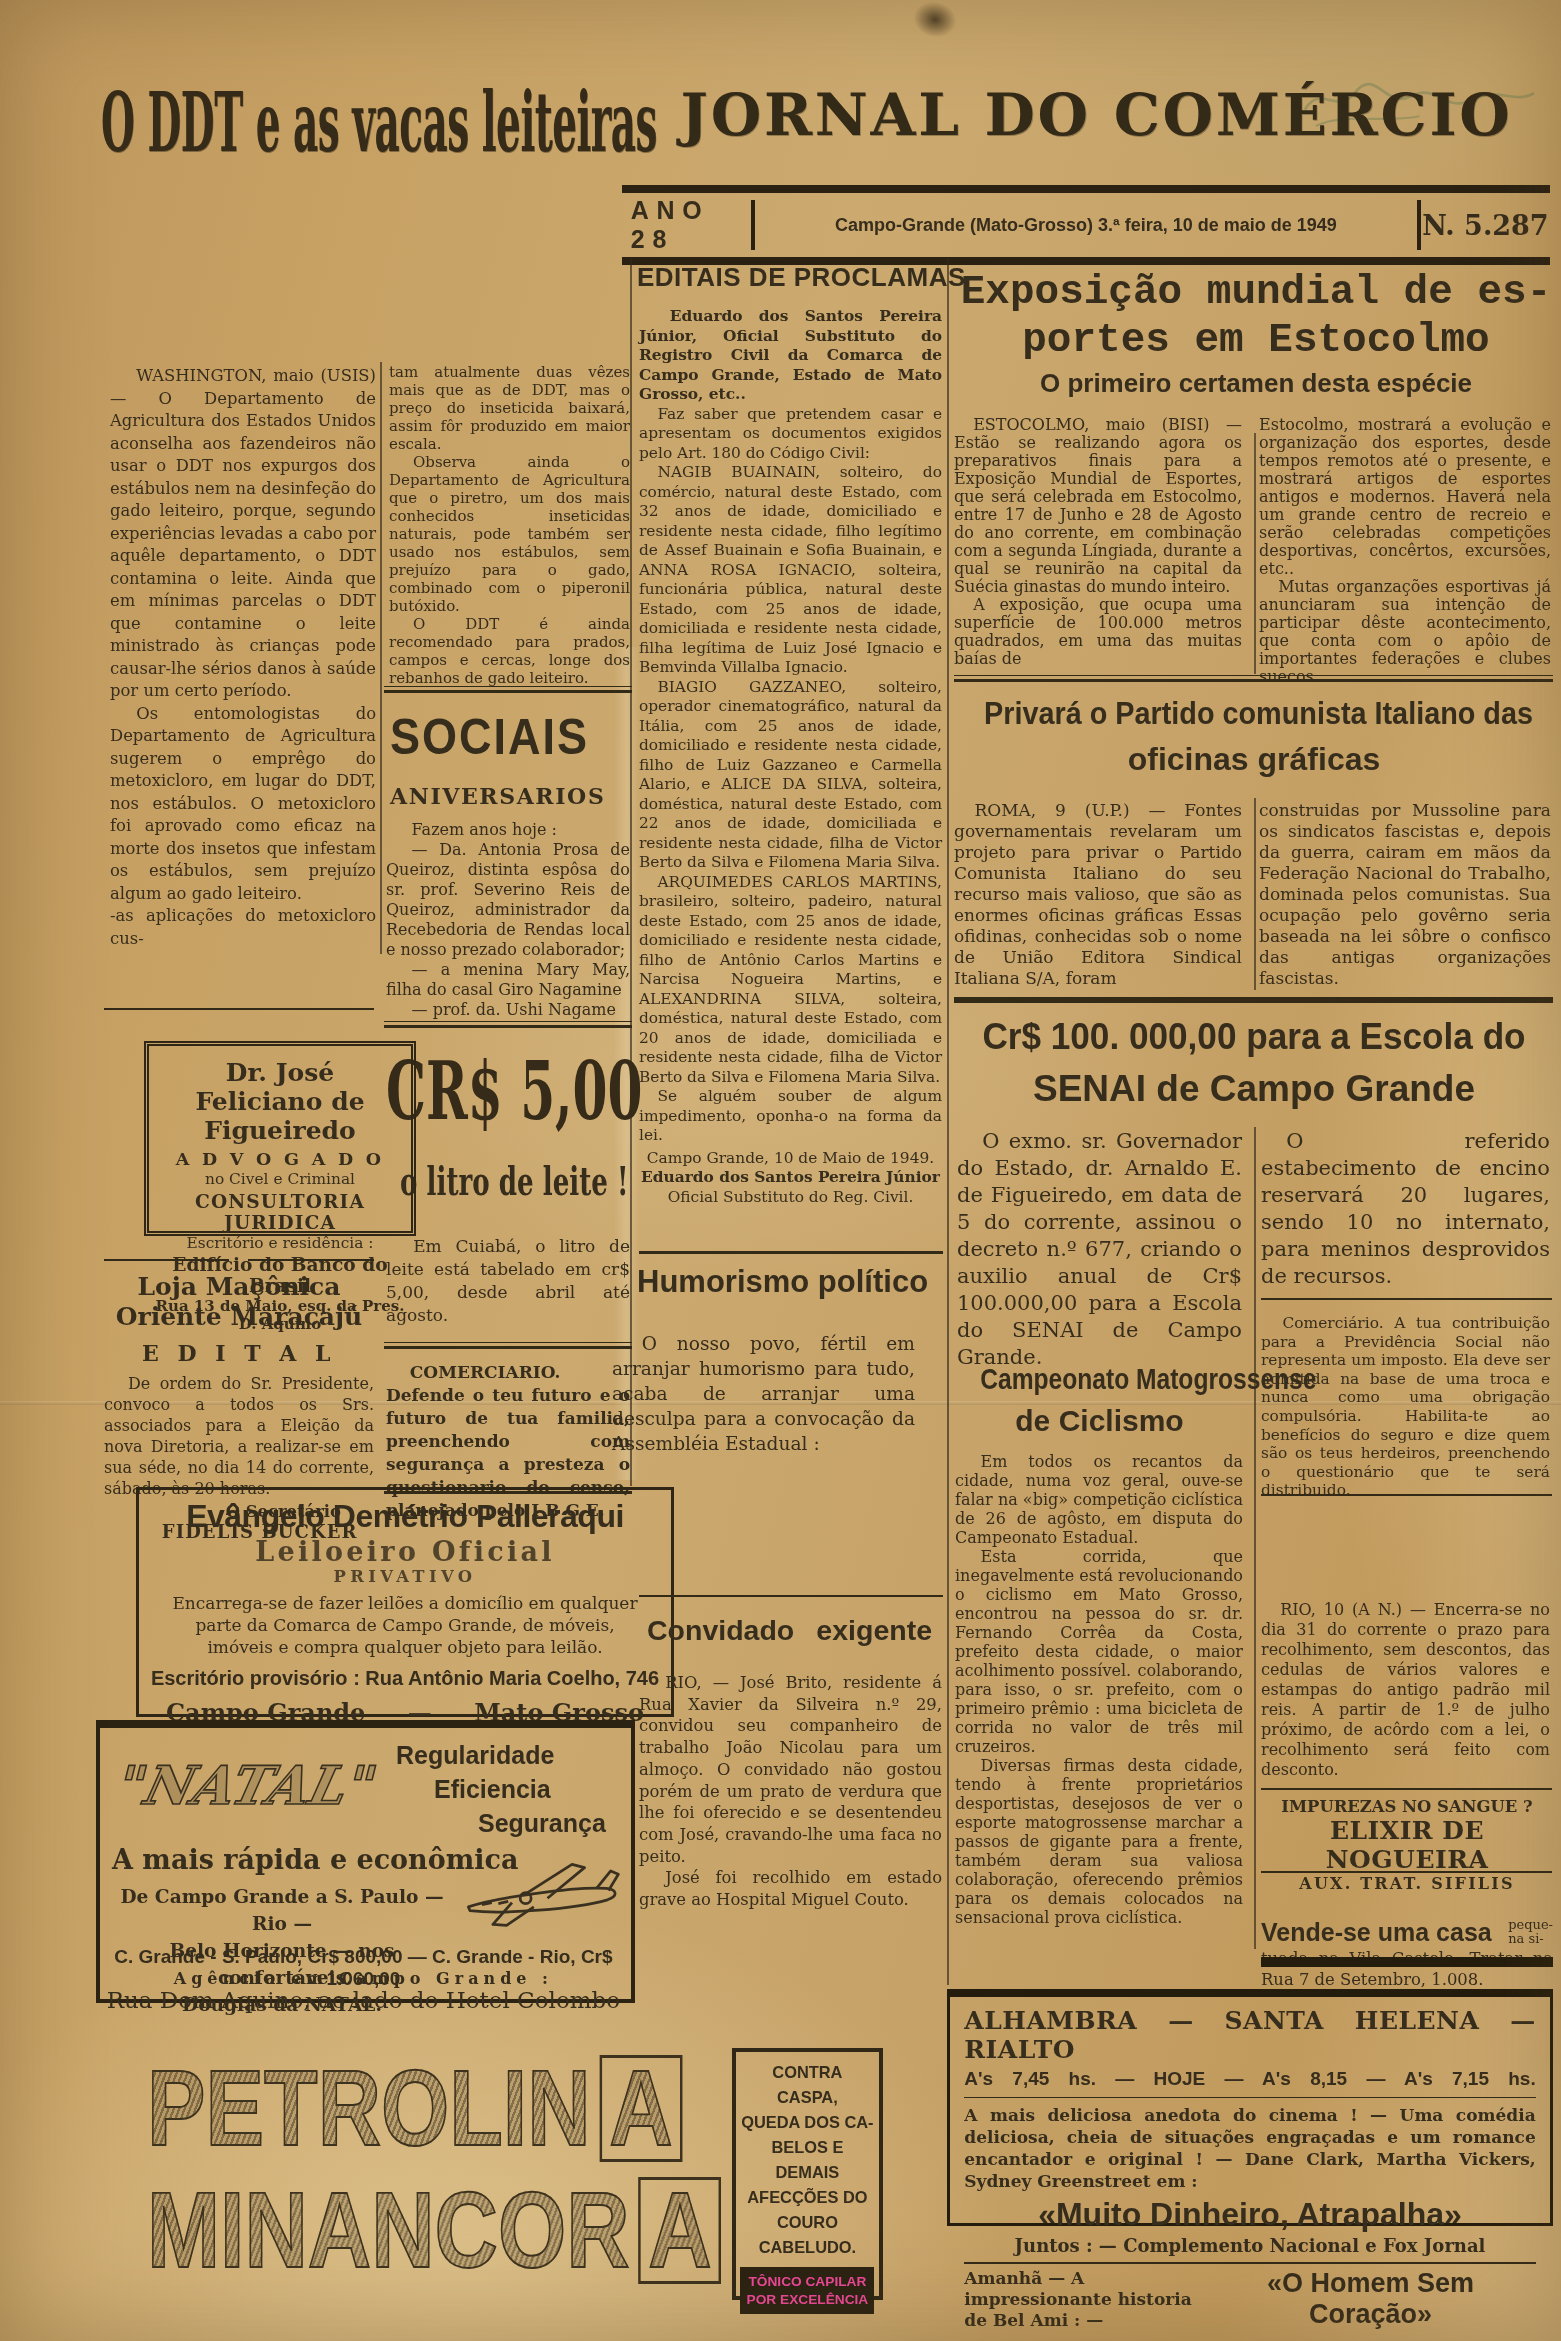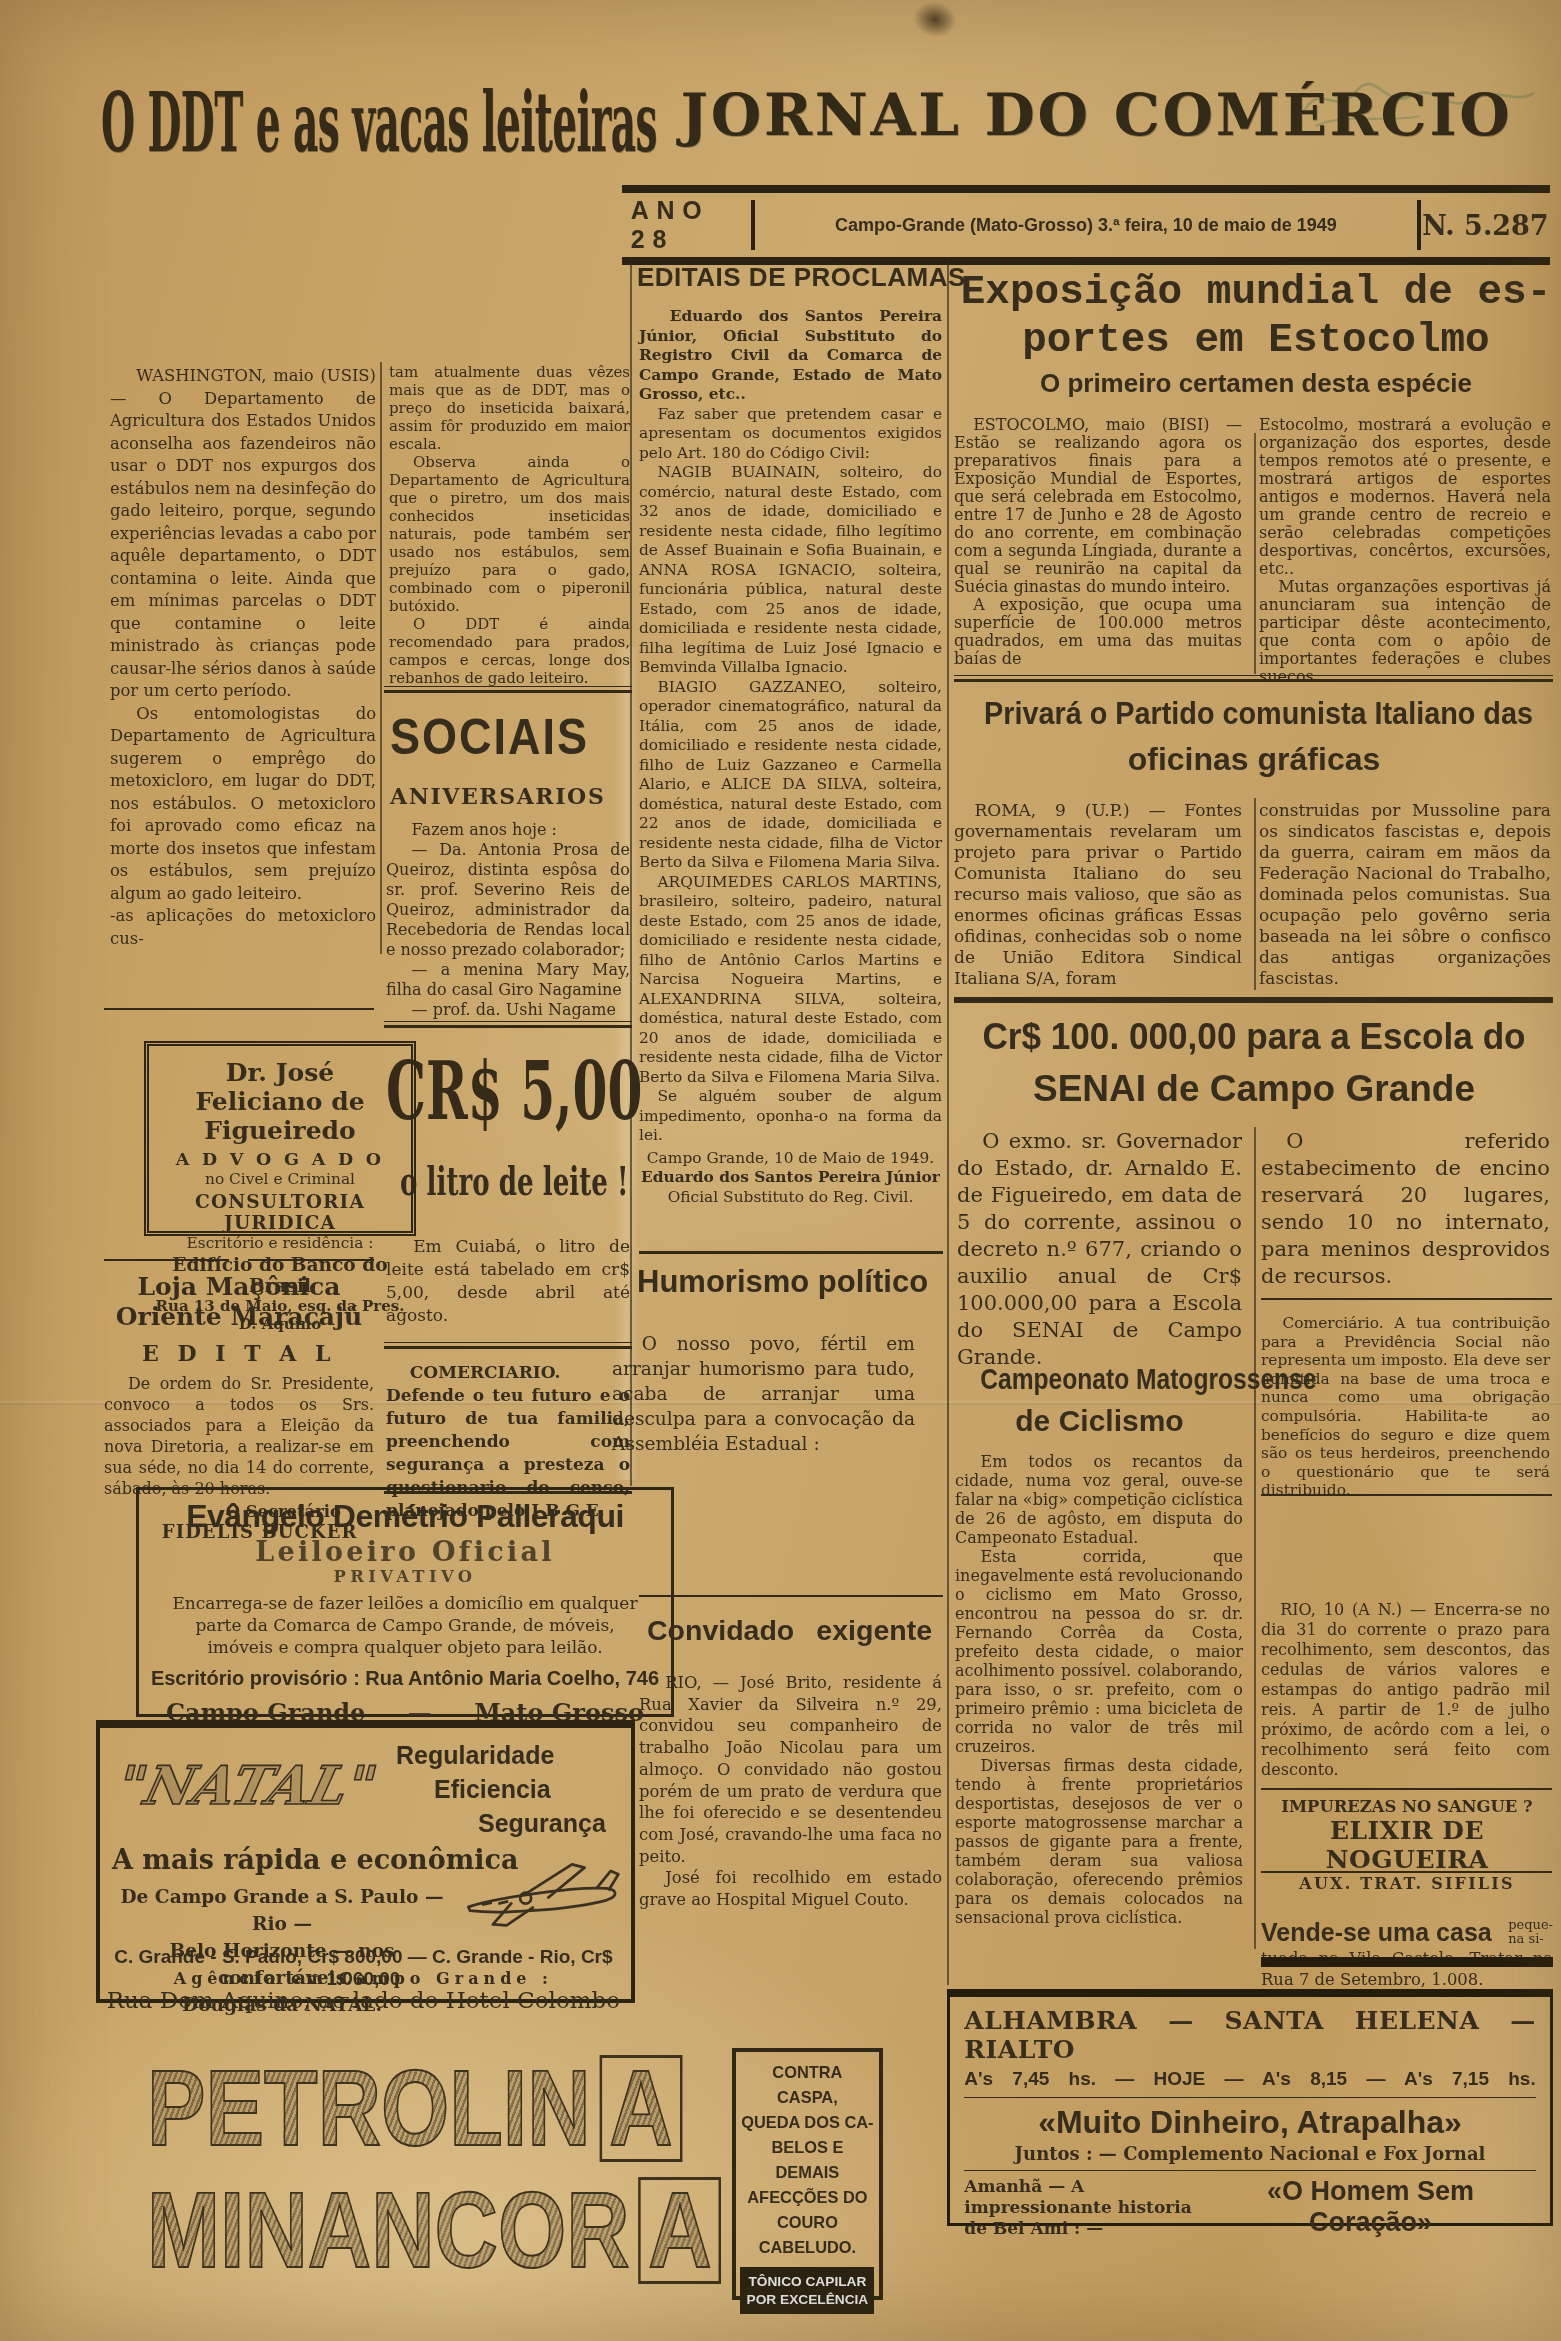--- a/index.html
+++ b/index.html
@@ -172,21 +172,21 @@
   <div class="abs sans b" style="left:147px;top:2175px;font-size:107px;line-height:110px;transform:scaleX(.82);transform-origin:left;white-space:nowrap;">
     <span class="outline-txt">MINANCOR</span><span class="outline-txt" style="border:3.8px solid #3d321e;padding:0 8.8px;margin-left:11px;display:inline-block;line-height:101px;">A</span>
   </div>
 
   <div class="abs ctr sans b" style="left:732px;top:2048px;width:134px;height:236px;border:4.4px solid #302717;padding:7.7px 4.4px 0;font-size:16.4px;line-height:25px;">
     <div>CONTRA CASPA,</div>
     <div>QUEDA DOS CA-</div>
     <div>BELOS E DEMAIS</div>
     <div>AFECÇÕES DO</div>
     <div>COURO CABELUDO.</div>
-    <div style="background:#2b2212;color:#e5e5e5;margin-top:7.7px;padding:5.5px 1.1px;font-size:13.7px;line-height:18px;">
+    <div style="background:#2b2212;color:#ec4899;margin-top:7.7px;padding:5.5px 1.1px;font-size:13.7px;line-height:18px;">
       <div>TÔNICO CAPILAR</div>
       <div>POR EXCELÊNCIA</div>
     </div>
   </div>
 
   <div class="abs ctr b sans nowrap" style="left:637px;top:262px;width:307px;font-size:26px;letter-spacing:0.5px;">EDITAIS DE PROCLAMAS</div>
   <div class="abs just" style="left:639px;top:307px;width:303px;font-size:15.4px;line-height:19.5px;">
     <p style="text-indent:2em;font-weight:600;">Eduardo dos Santos Pereira Júnior, Oficial Substituto do Registro Civil da Comarca de Campo Grande, Estado de Mato Grosso, etc..</p>
     <p style="text-indent:1.2em;">Faz saber que pretendem casar e apresentam os documentos exigidos pelo Art. 180 do Código Civil:</p>
     <p style="text-indent:1.2em;">NAGIB BUAINAIN, solteiro, do comércio, natural deste Estado, com 32 anos de idade, domiciliado e residente nesta cidade, filho legítimo de Assef Buainain e Sofia Buainain, e ANNA ROSA IGNACIO, solteira, funcionária pública, natural deste Estado, com 25 anos de idade, domiciliada e residente nesta cidade, filha legítima de Luiz José Ignacio e Bemvinda Villalba Ignacio.</p>
@@ -286,20 +286,21 @@
   <div class="abs just ind" style="left:955px;top:1452px;width:288px;font-size:16px;line-height:19px;">
     <p>Em todos os recantos da cidade, numa voz geral, ouve-se falar na «big» competição ciclística de 26 de agôsto, em disputa do Campeonato Estadual.</p>
     <p>Esta corrida, que inegavelmente está revolucionando o ciclismo em Mato Grosso, encontrou na pessoa do sr. dr. Fernando Corrêa da Costa, prefeito desta cidade, o maior acolhimento possível. colaborando, para isso, o sr. prefeito, com o primeiro prêmio : uma bicicleta de corrida no valor de três mil cruzeiros.</p>
     <p>Diversas firmas desta cidade, tendo à frente proprietários desportistas, desejosos de ver o esporte matogrossense marchar a passos de gigante para a frente, também deram sua valiosa colaboração, oferecendo prêmios para os demais colocados na sensacional prova ciclística.</p>
   </div>
 
   <div class="abs" style="left:947px;top:1989px;width:606px;height:237px;border:3.3px solid #241c0d;border-top-width:8.8px;padding:8.8px 14.3px 0;box-sizing:border-box;">
     <div class="spread b" style="font-size:25px;letter-spacing:0.5px;">ALHAMBRA  —  SANTA HELENA  —  RIALTO</div>
     <div class="spread b sans" style="font-size:19px;margin-top:4.4px;">A's 7,45 hs.  —  HOJE  —  A's 8,15  —  A's 7,15 hs.</div>
     <div style="height:1.6px;background:#322917;margin:6.6px 0 5.5px;"></div>
+    <div class="just" style="font-size:17px;line-height:22px;font-weight:600;">A mais deliciosa anedota do cinema ! — Uma comédia deliciosa, cheia de situações engraçadas e um romance encantador e original ! — Dane Clark, Martha Vickers, Sydney Greenstreet em :</div>
     <div class="ctr b sans" style="font-size:32px;margin-top:4.4px;">«Muito Dinheiro, Atrapalha»</div>
     <div class="ctr b" style="font-size:18px;margin-top:2.2px;">Juntos : — Complemento Nacional e Fox Jornal</div>
     <div style="height:1.6px;background:#322917;margin:5.5px 0 4.4px;"></div>
     <div style="display:flex;align-items:center;gap:11px;">
       <div style="width:230px;font-size:17px;line-height:21px;font-weight:600;">Amanhã — A impressionante historia de Bel Ami : —</div>
       <div class="b sans" style="flex:1;text-align:center;font-size:27px;">«O Homem Sem Coração»</div>
     </div>
   </div>
 
 </div>

